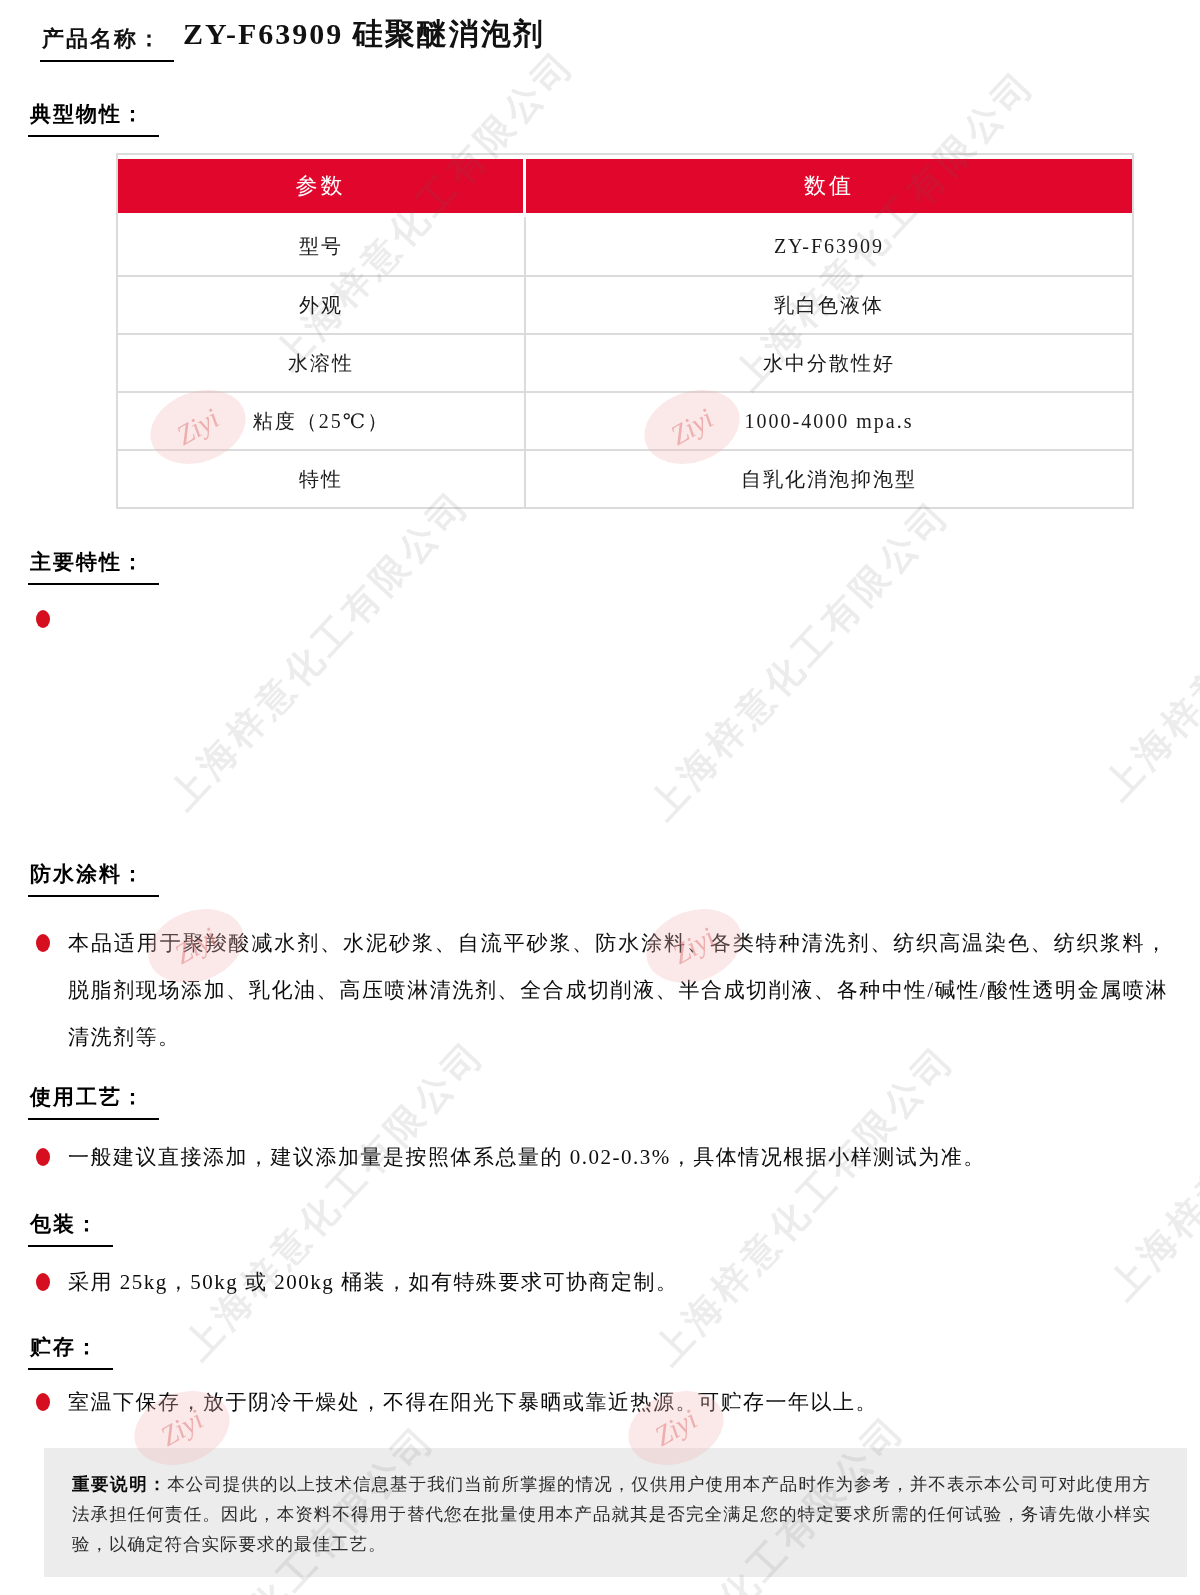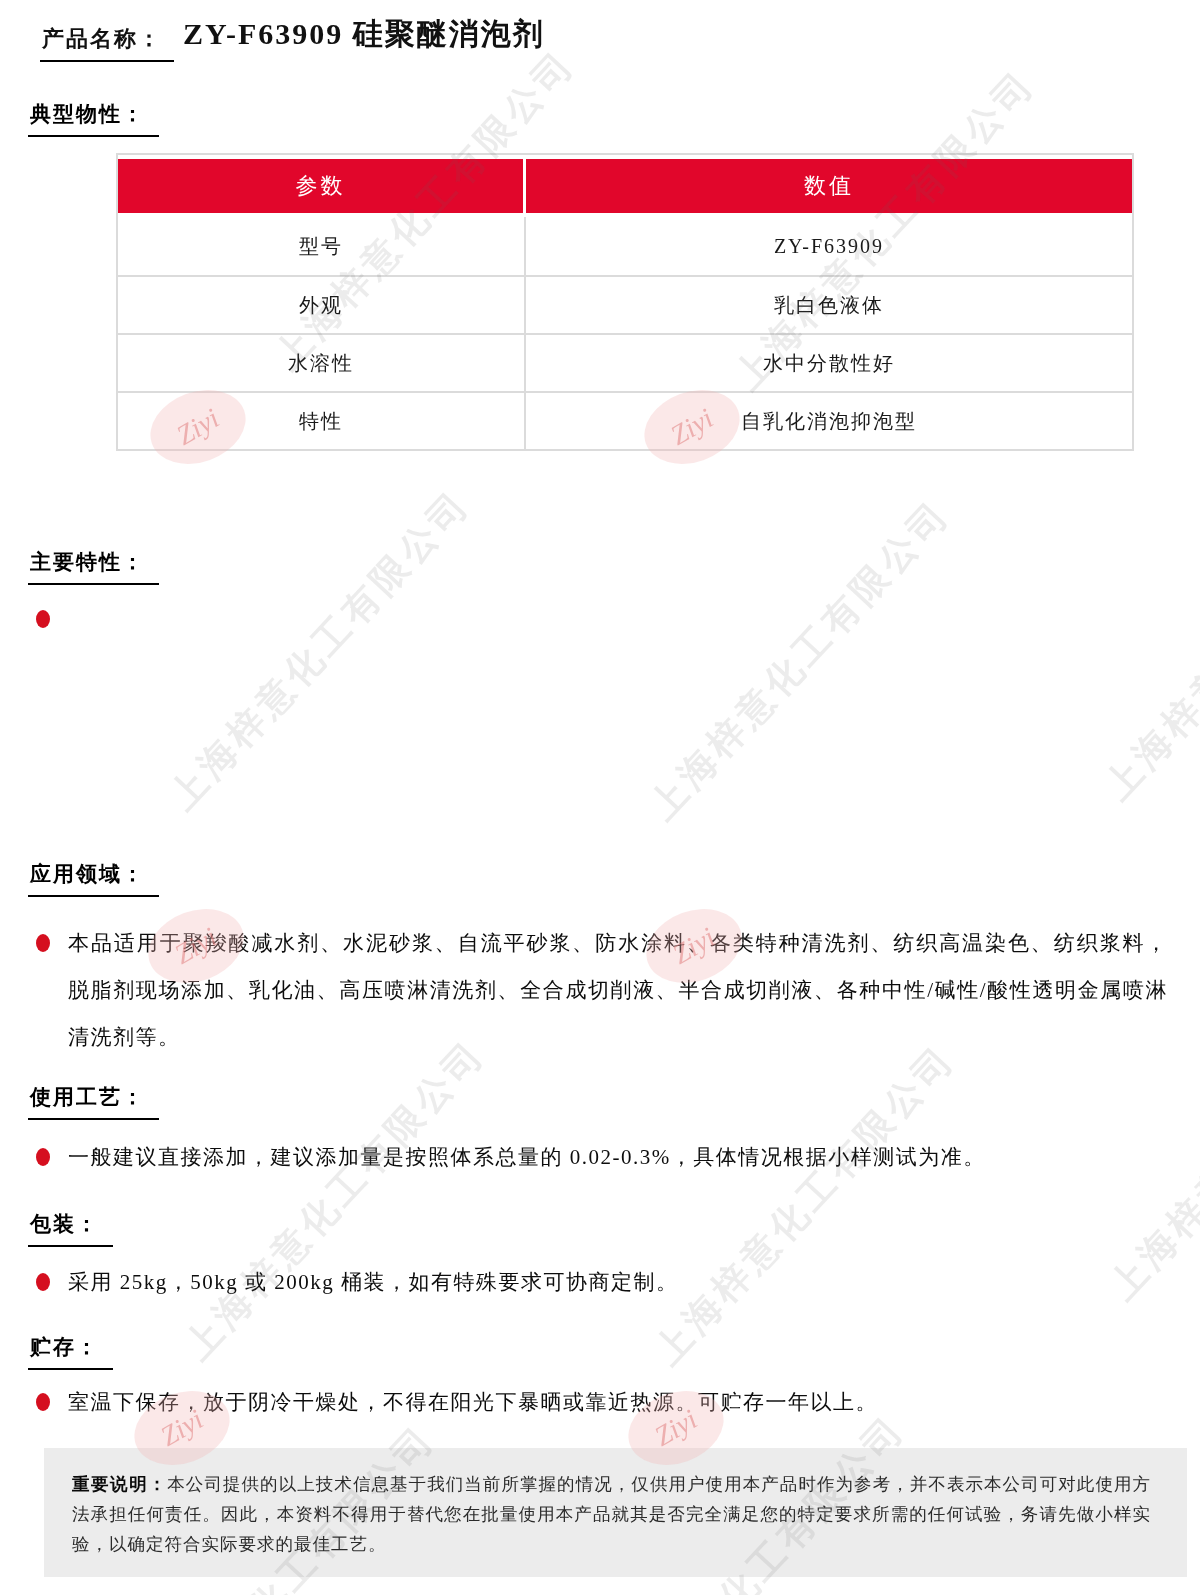--- a/index.html
+++ b/index.html
@@ -82,31 +82,35 @@
         </tr>
         <tr>
           <td>外观</td>
           <td>乳白色液体</td>
         </tr>
         <tr>
           <td>水溶性</td>
           <td>水中分散性好</td>
         </tr>
         <tr>
+          <td>粘度（25℃）</td>
+          <td>1000-4000 mpa.s</td>
+        </tr>
+        <tr>
           <td>特性</td>
           <td>自乳化消泡抑泡型</td>
         </tr>
       </tbody>
     </table>
   </div>
 
   <span class="heading" style="left:28px; top:548px;">主要特性：</span>
   <span class="dot" style="left:36px; top:610px;"></span>
 
-  <span class="heading" style="left:28px; top:860px;">应用领域：</span>
+  <span class="heading" style="left:28px; top:860px;">防水涂料：</span>
   <span class="dot" style="left:36px; top:934px;"></span>
   <div class="para" style="top:920px;">本品适用于聚羧酸减水剂、水泥砂浆、自流平砂浆、防水涂料、各类特种清洗剂、纺织高温染色、纺织浆料，脱脂剂现场添加、乳化油、高压喷淋清洗剂、全合成切削液、半合成切削液、各种中性/碱性/酸性透明金属喷淋清洗剂等。</div>
 
   <span class="heading" style="left:28px; top:1083px;">使用工艺：</span>
   <span class="dot" style="left:36px; top:1148px;"></span>
   <div class="para" style="top:1134px;">一般建议直接添加，建议添加量是按照体系总量的 0.02-0.3%，具体情况根据小样测试为准。</div>
 
   <span class="heading" style="left:28px; top:1210px;">包装：</span>
   <span class="dot" style="left:36px; top:1273px;"></span>
   <div class="para" style="top:1259px;">采用 25kg，50kg 或 200kg 桶装，如有特殊要求可协商定制。</div>

